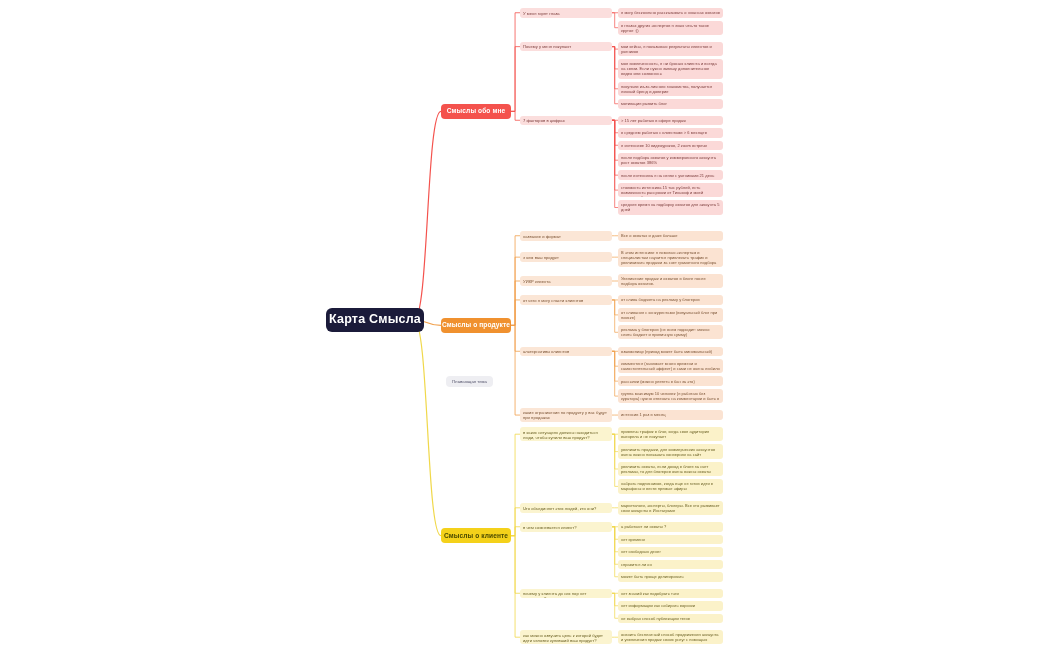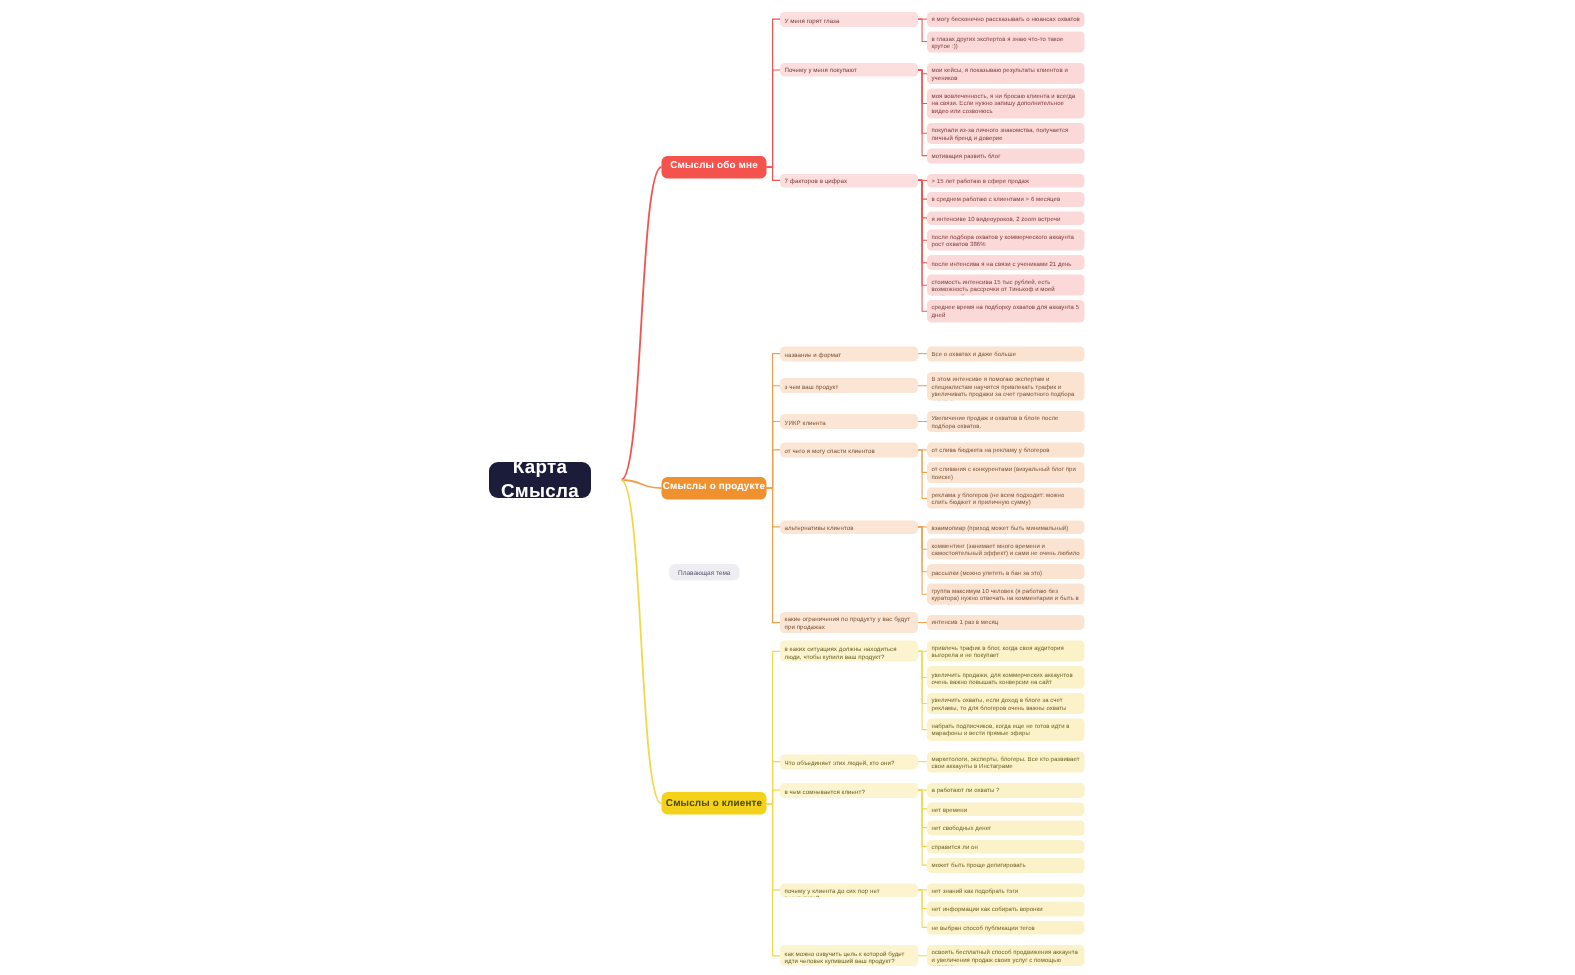--- a/index.html
+++ b/index.html
@@ -143,21 +143,21 @@
       <path d="M 612 593.2499999999999 L 614.7 593.2499999999999 L 614.7 605.7499999999999 L 618 605.7499999999999" fill="none" stroke="#f0d84a" stroke-width="0.7" stroke-linejoin="round"></path>
       <path d="M 612 593.2499999999999 L 614.7 593.2499999999999 L 614.7 618.2499999999999 L 618 618.2499999999999" fill="none" stroke="#f0d84a" stroke-width="0.7" stroke-linejoin="round"></path>
       <path d="M 612 637.1999999999999 L 614.7 637.1999999999999 L 614.7 637.1999999999999 L 618 637.1999999999999" fill="none" stroke="#f0d84a" stroke-width="0.7" stroke-linejoin="round"></path>
       <path d="M 511 535.6999999999999 L 515.05 535.6999999999999 L 515.05 434.2 L 520 434.2" fill="none" stroke="#f0d84a" stroke-width="0.8" stroke-linejoin="round"></path>
       <path d="M 511 535.6999999999999 L 515.05 535.6999999999999 L 515.05 507.7999999999999 L 520 507.7999999999999" fill="none" stroke="#f0d84a" stroke-width="0.8" stroke-linejoin="round"></path>
       <path d="M 511 535.6999999999999 L 515.05 535.6999999999999 L 515.05 526.7499999999999 L 520 526.7499999999999" fill="none" stroke="#f0d84a" stroke-width="0.8" stroke-linejoin="round"></path>
       <path d="M 511 535.6999999999999 L 515.05 535.6999999999999 L 515.05 593.2499999999999 L 520 593.2499999999999" fill="none" stroke="#f0d84a" stroke-width="0.8" stroke-linejoin="round"></path>
       <path d="M 511 535.6999999999999 L 515.05 535.6999999999999 L 515.05 637.1999999999999 L 520 637.1999999999999" fill="none" stroke="#f0d84a" stroke-width="0.8" stroke-linejoin="round"></path>
       <path d="M 414 320 C 428.85 320, 426.15 535.6999999999999, 441 535.6999999999999" fill="none" stroke="#f0d84a" stroke-width="1.2"></path>
     </svg>
-<div class="node root" style="left: 326px; top: 308px; width: 68px; height: 24px;">
+<div class="node root" style="left: 326px; top: 308px; width: 98px; height: 24px;">
       <span class="txt">Карта Смысла</span>
     </div>
     <div class="node leaf leaf-red" style="left: 618px; top: 8px; width: 105px; height: 9.5px;">
       <span class="txt">я могу бесконечно рассказывать о нюансах охватов</span>
     </div>
     <div class="node leaf leaf-red" style="left: 618px; top: 20.5px; width: 105px; height: 14.4px;">
       <span class="txt">в глазах других экспертов я знаю что-то такое крутое :))</span>
     </div>
     <div class="node sub sub-red" style="left: 520px; top: 8px; width: 92px; height: 9.5px;">
       <span class="txt">У меня горят глаза</span>

